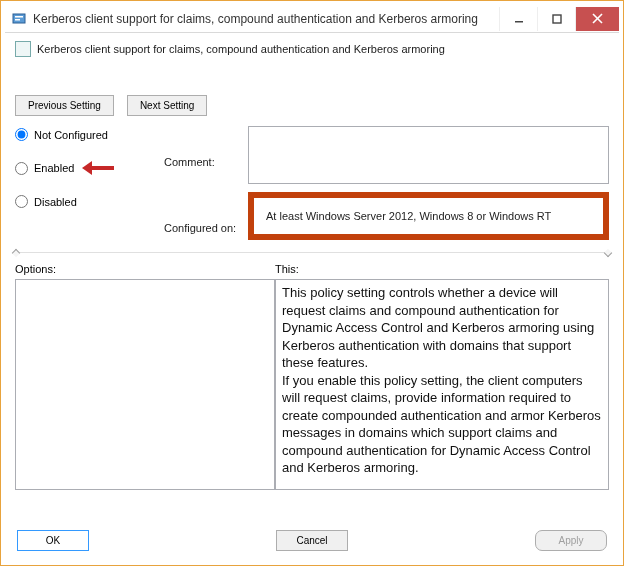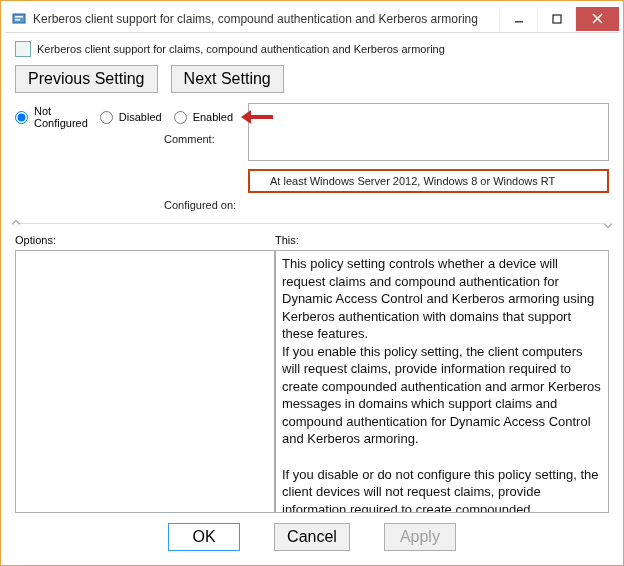--- a/index.html
+++ b/index.html
@@ -40,49 +40,50 @@
     display: flex; align-items: center;
     padding: 8px 10px 4px 10px;
     color: #1a1a1a;
   }
   .subtitle .doc-icon {
     width: 16px; height:16px; margin-right:6px;
     border:1px solid #7aa; background:#eef6f6;
   }
   .navrow { padding: 4px 10px 10px 10px; }
   .btn {
-    font: inherit; font-size:16px;
+    font: inherit; font-size:10px;
     background: #f0f0f0;
     border: 1px solid #adadad;
     padding: 4px 12px;
     min-width: 80px;
     cursor: pointer;
+    margin-top: 30px;
   }
   .btn + .btn { margin-left: 10px; }
   .topgrid {
     display: grid;
     grid-template-columns: 145px 80px 1fr;
     column-gap: 4px;
     row-gap: 8px;
     padding: 0 10px;
     align-items: start;
   }
-  .radios { display:flex; flex-direction:row; gap:12px; padding-top:2px;}
+  .radios { display:flex; flex-direction:column; gap:20px; padding-top:2px;justify-content:flex-end;}
   .radios label { display:flex; align-items:center; gap:6px; cursor:pointer;}
   .radios input { margin:0; }
   .lbl { color:#1a1a1a; padding-top:2px;margin-top:28px;}
   textarea.comment {
     width: 100%; height: 58px; resize:none;
     font: inherit; border:1px solid #abadb3; padding:2px 4px;
     overflow-y: scroll;
   }
   .supported {
-    width: 100%; height: 24px;
-    font: inherit; border:2px solid #c2410c;
-    padding:4px 20px; overflow-y:scroll;
+    width: 100%; height: 48px;
+    font: inherit; border:6px solid #c2410c;
+    padding:4px 12px; overflow-y:scroll;
     display:flex; align-items:center;
     color:#222;
   }
   .arrow {
     position:relative; width:40px; height:14px;
   }
   .arrow::before{
     content:""; position:absolute; left:10px; top:5px;
     width:24px; height:4px; background:#c62828;
   }
@@ -109,26 +110,26 @@
   }
   .col { display:flex; flex-direction:column; min-height:0;}
   .col .colhdr { margin-bottom:4px; }
   .box {
     flex:1; border:1px solid #abadb3;
     overflow-y:scroll; padding:4px 6px;
     font-size:13px; line-height:1.35; color:#111;
     white-space:pre-wrap;
   }
   .footer {
-    display:flex; justify-content:center; gap:24px;
+    display:flex; justify-content:space-between; gap:24px;
     padding:10px 12px;
   }
   .btn.primary { border:1px solid #3399ff; background:#fff; min-width:72px;}
   .btn.small { min-width:72px; }
-  .btn.disabled { color:#a0a0a0; }
+  .btn.disabled { color:#a0a0a0;border-radius:7px; }
 </style>
 </head>
 <body>
 
 <div class="titlebar">
   <span class="icon">
     <svg width="14" height="14" viewBox="0 0 14 14">
         <rect x="1" y="2" width="12" height="9" fill="#5b9bd5" stroke="#2a5f95"></rect>
         <rect x="3" y="4" width="8" height="1.5" fill="#fff"></rect>
         <rect x="3" y="7" width="5" height="1.5" fill="#fff"></rect>
@@ -162,29 +163,29 @@
   <button class="btn">Previous Setting</button>
   <button class="btn">Next Setting</button>
 </div>
 
 <div class="topgrid">
   <div class="radios" style="grid-row:1 / span 2;">
     <label>
       <input type="radio" name="state" checked="" style="">
       <span>Not Configured</span>
     </label>
-    <label>
-      <input type="radio" name="state" style="">
-      <span>Disabled</span>
-    </label>
     <label style="align-items:center;">
       <input type="radio" name="state" style="">
       <span>Enabled</span>
       <span class="arrow"></span>
     </label>
+    <label>
+      <input type="radio" name="state" style="">
+      <span>Disabled</span>
+    </label>
   </div>
 
   <div class="lbl">Comment:</div>
   <textarea class="comment" style=""></textarea>
 
   <div class="lbl" style="grid-column:2;">Configured on:</div>
   <div class="supported">
     <span>At least Windows Server 2012, Windows 8 or Windows RT</span>
   </div>
 </div>

